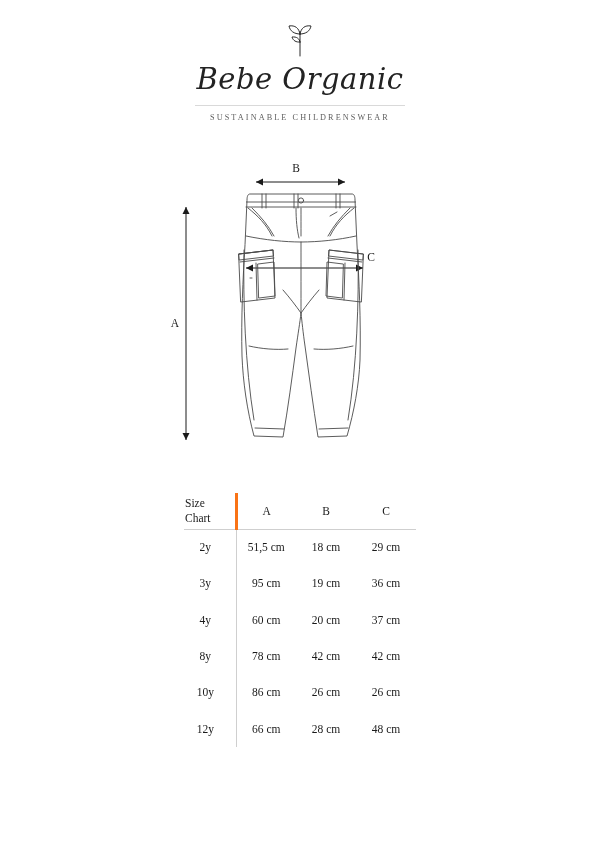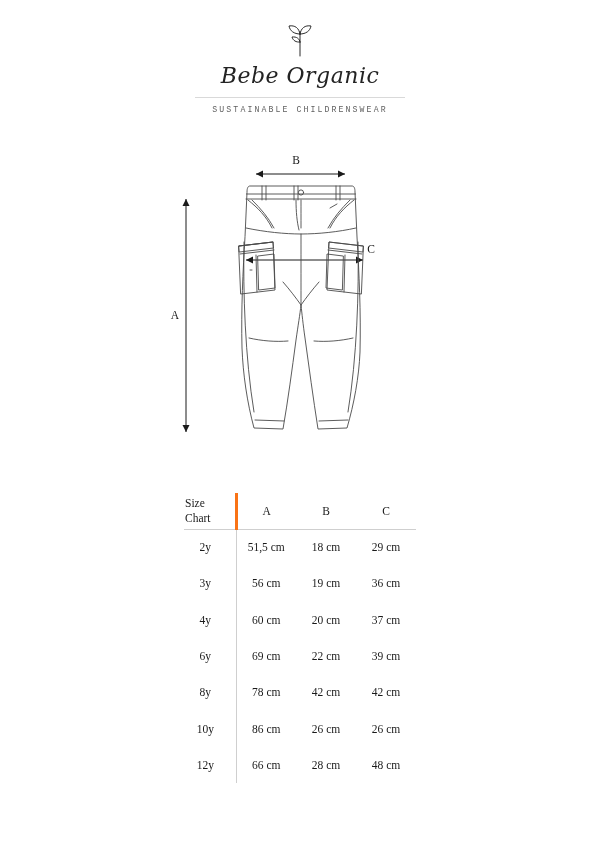--- a/index.html
+++ b/index.html
@@ -20,35 +20,35 @@
     text-align: center;
   }
   .brand-mark {
     width: 40px;
     height: 36px;
     margin: 0 auto 6px;
     display: block;
   }
   .brand-name {
     font-family: "DejaVu Serif", serif;
-    font-size: 22px;
+    font-size: 29px;
     font-style: italic;
     letter-spacing: 0.5px;
     color: #232323;
     line-height: 1.1;
     margin: 0;
   }
   .brand-divider {
     width: 210px;
     height: 1px;
     background: #d9d9d9;
     margin: 9px auto 7px;
   }
   .brand-tagline {
-    font-family: Liberation Mono, monospace;
+    font-family: Liberation Serif, serif;
     font-size: 8.2px;
     letter-spacing: 2.1px;
     color: #5e5e5e;
     margin: 0;
   }
 
   
   .diagram-wrap {
     position: relative;
     width: 600px;
@@ -245,37 +245,31 @@
     </thead>
     <tbody>
       <tr>
         <td class="cell-size">2y</td>
         <td class="cell-val">51,5 cm</td>
         <td class="cell-val">18 cm</td>
         <td class="cell-val">29 cm</td>
       </tr>
       <tr>
         <td class="cell-size">3y</td>
-        <td class="cell-val">56 cm</td>
+        <td class="cell-val">95 cm</td>
         <td class="cell-val">19 cm</td>
         <td class="cell-val">36 cm</td>
       </tr>
       <tr>
         <td class="cell-size">4y</td>
         <td class="cell-val">60 cm</td>
         <td class="cell-val">20 cm</td>
         <td class="cell-val">37 cm</td>
       </tr>
       <tr>
-        <td class="cell-size">6y</td>
-        <td class="cell-val">69 cm</td>
-        <td class="cell-val">22 cm</td>
-        <td class="cell-val">39 cm</td>
-      </tr>
-      <tr>
         <td class="cell-size">8y</td>
         <td class="cell-val">78 cm</td>
         <td class="cell-val">42 cm</td>
         <td class="cell-val">42 cm</td>
       </tr>
       <tr>
         <td class="cell-size">10y</td>
         <td class="cell-val">86 cm</td>
         <td class="cell-val">26 cm</td>
         <td class="cell-val">26 cm</td>

